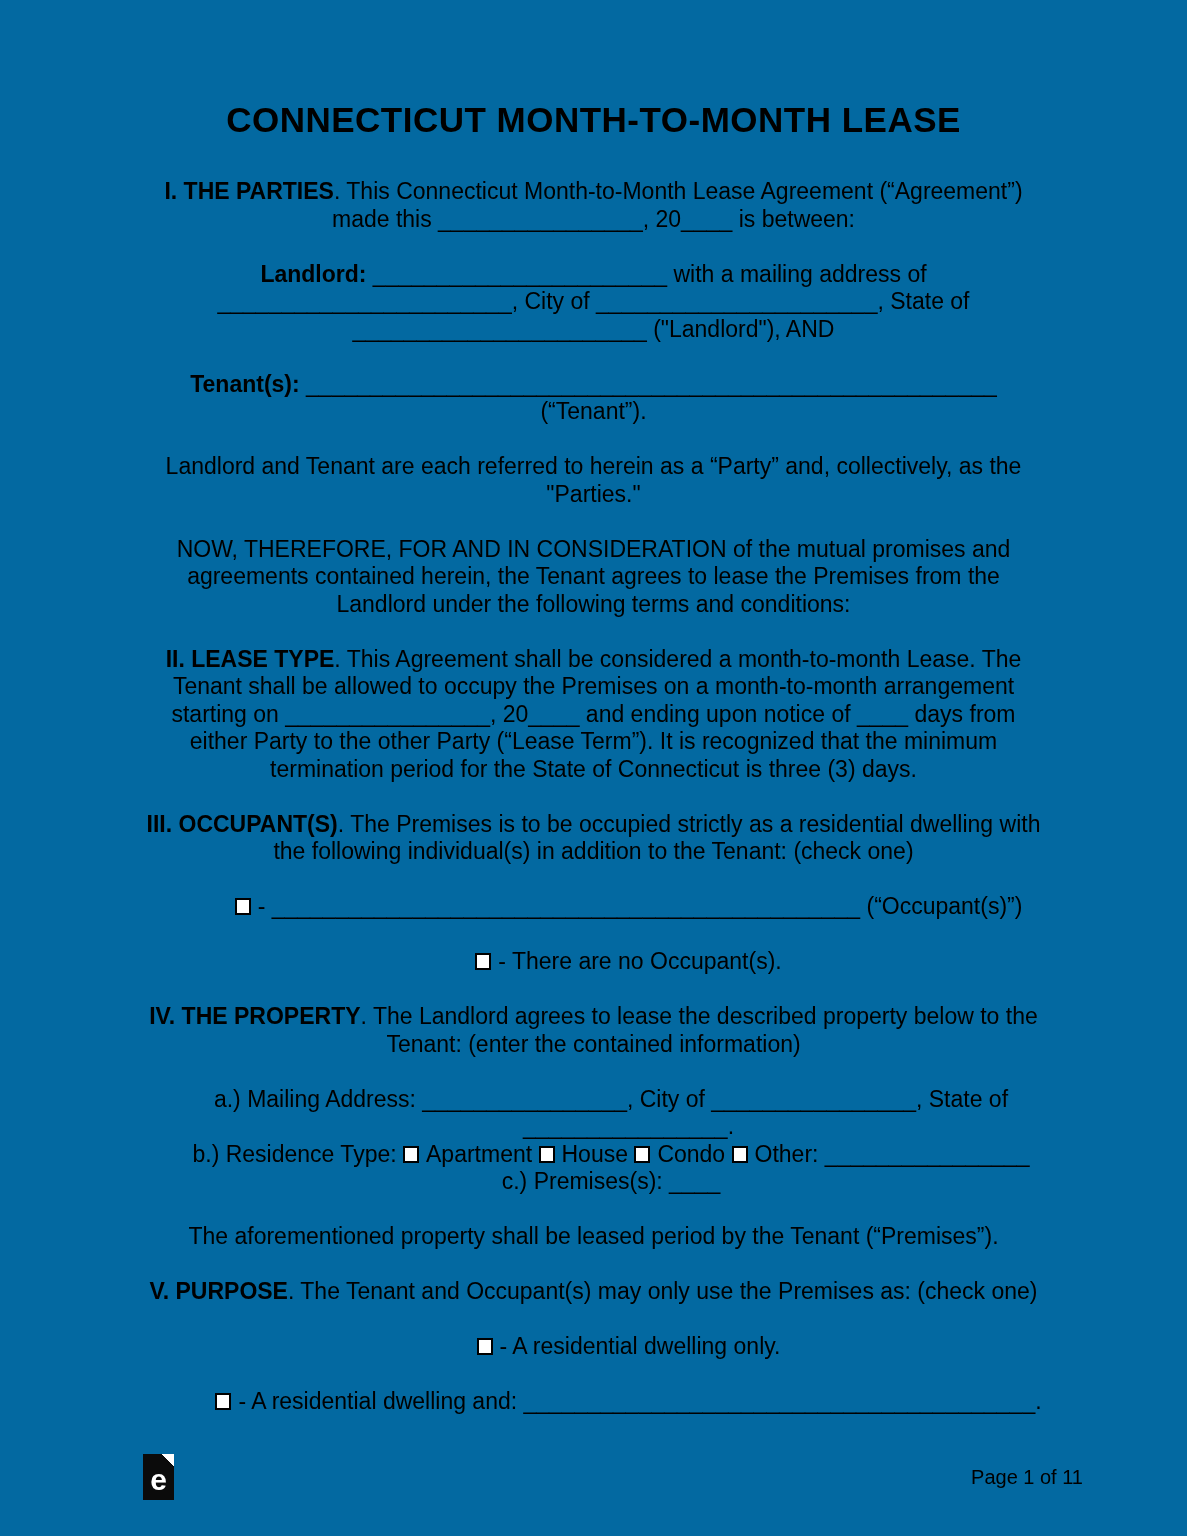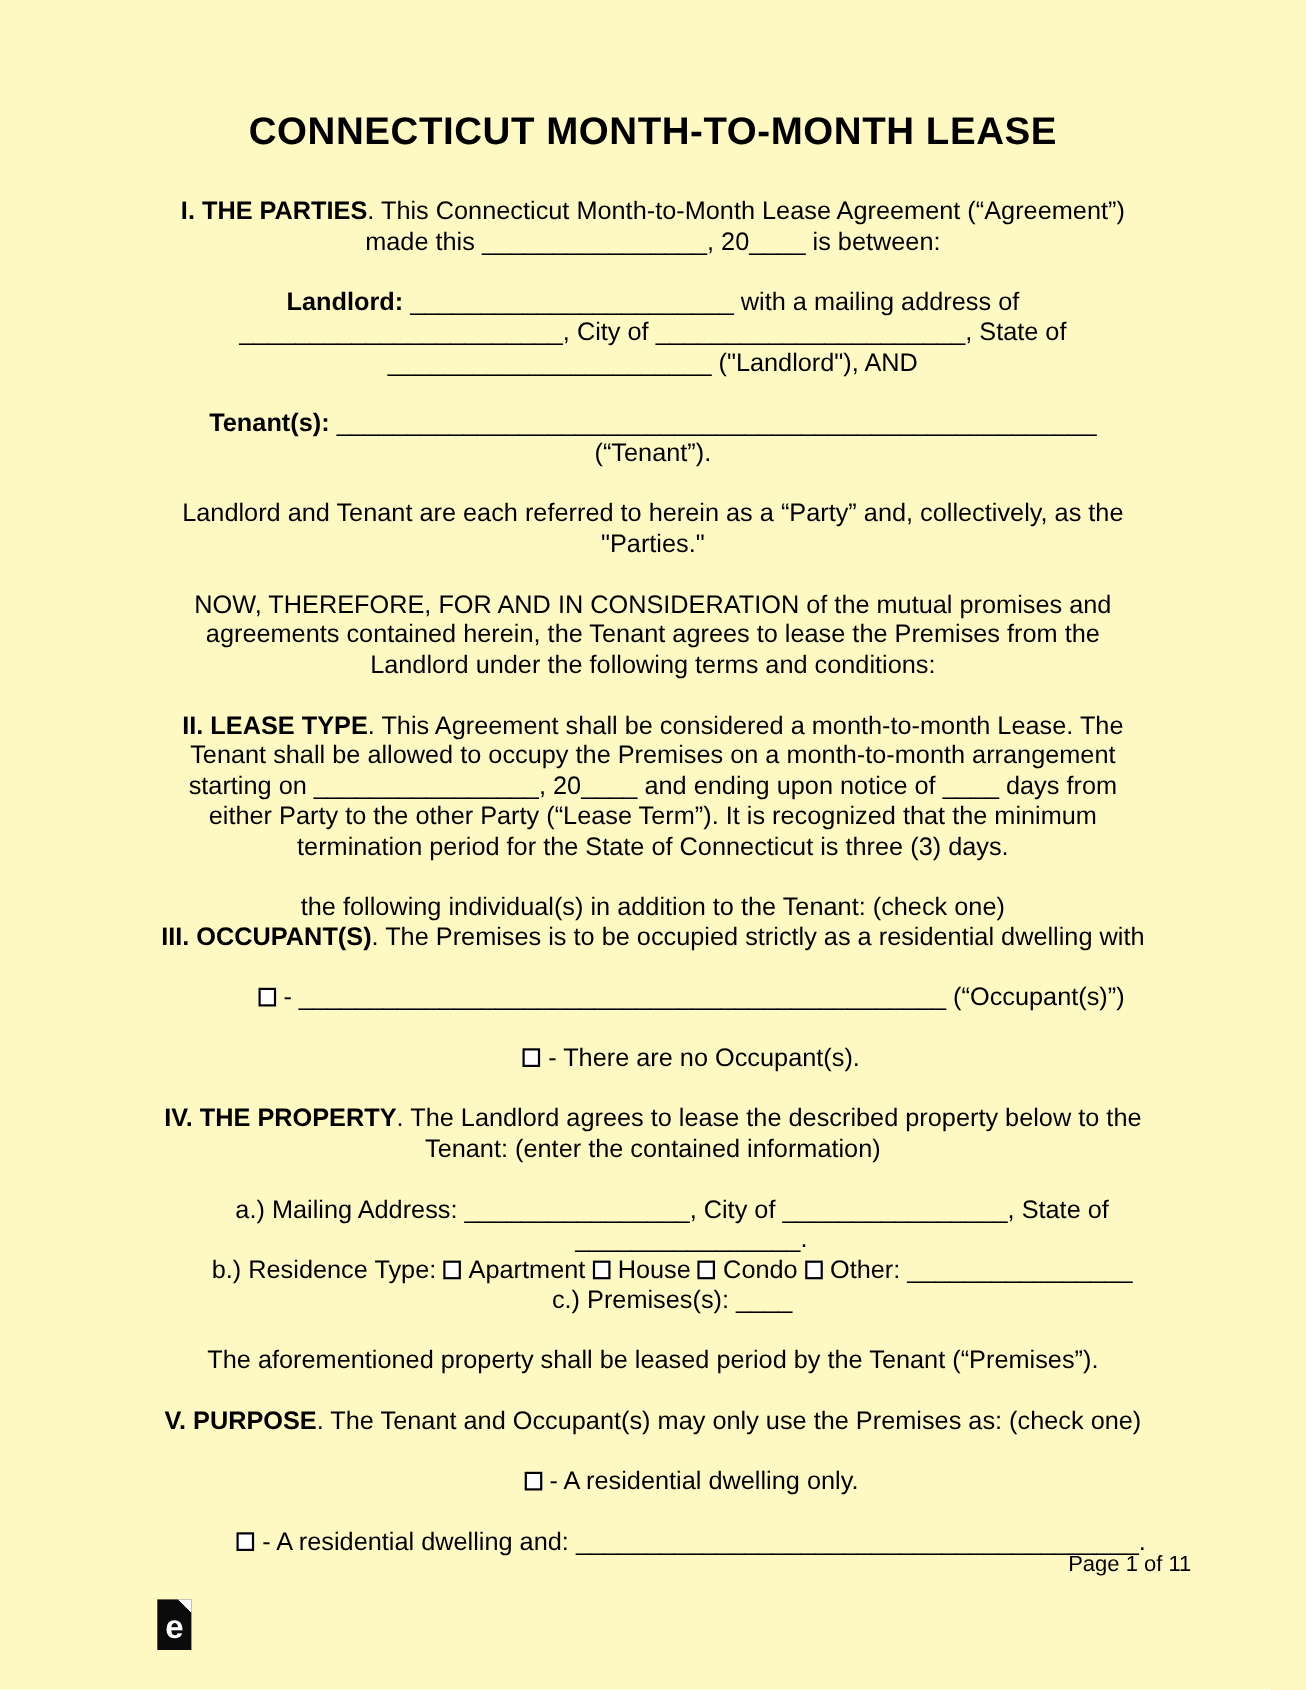--- a/index.html
+++ b/index.html
@@ -1,26 +1,26 @@
 <!DOCTYPE html>
 <html><head>
 <meta charset="utf-8">
 <style>
   html,body{margin:0;padding:0;background:#fff;}
-  .page{position:relative;width:1187px;height:1536px;background:#fef9c3;color:#000;
+  .page{position:relative;width:1187px;height:1536px;background:#0369a1;color:#000;
         font-family:"Liberation Sans","DejaVu Sans",sans-serif;font-size:23px;
         box-sizing:border-box;padding:100px 141px 0 141px;overflow:hidden;}
   .title{font-size:35px;font-weight:bold;text-align:center;line-height:40px;margin:0 0 38px 0;letter-spacing:0.5px;}
   .para{margin:0 0 27.5px 0;}
   .ln{line-height:27.5px;min-height:27.5px;white-space:pre-wrap;text-align:center;}
   .ln b{font-weight:bold;}
   .ind{margin-left:70px;}
   .ind35{margin-left:35px;}
   .cbx{display:inline-block;width:12px;height:13px;border:2px solid #000;margin-right:7px;vertical-align:-1px;background:#fff;}
-  .footer-page{position:absolute;top:1410px;right:104px;font-size:20px;line-height:24px;}
+  .footer-page{position:absolute;top:1465px;right:104px;font-size:20px;line-height:24px;}
   .logo{position:absolute;left:143px;top:1454px;width:31px;height:46px;background:#0b0b0b;}
   .fold{position:absolute;top:0;right:0;width:12px;height:12px;
         background:linear-gradient(to top right,rgba(0,0,0,0) 49.5%,#ffffff 50%);}
   .flap{position:absolute;top:4px;right:5px;width:0;height:0;
         border-bottom:7px solid #0b0b0b;border-right:7px solid transparent;}
   .logo-e{position:absolute;left:0;right:0;bottom:5px;text-align:center;color:#fff;
           font-weight:bold;font-size:30px;line-height:30px;}
 </style>
 </head>
 <body>
@@ -57,22 +57,22 @@
 
   <div class="para">
     <div class="ln"><b>II. LEASE TYPE</b><span>. This Agreement shall be considered a month-to-month Lease. The</span></div>
     <div class="ln">Tenant shall be allowed to occupy the Premises on a month-to-month arrangement</div>
     <div class="ln">starting on ________________, 20____ and ending upon notice of ____ days from</div>
     <div class="ln">either Party to the other Party (“Lease Term”). It is recognized that the minimum</div>
     <div class="ln">termination period for the State of Connecticut is three (3) days.</div>
   </div>
 
   <div class="para">
+    <div class="ln"><b>III. OCCUPANT(S)</b><span>. The Premises is to be occupied strictly as a residential dwelling with</span></div>
     <div class="ln">the following individual(s) in addition to the Tenant: (check one)</div>
-    <div class="ln"><b>III. OCCUPANT(S)</b><span>. The Premises is to be occupied strictly as a residential dwelling with</span></div>
   </div>
 
   <div class="para ln ind"><span class="cbx"></span><span>- ______________________________________________ (“Occupant(s)”)</span></div>
 
   <div class="para ln ind"><span class="cbx"></span><span>- There are no Occupant(s).</span></div>
 
   <div class="para">
     <div class="ln"><b>IV. THE PROPERTY</b><span>. The Landlord agrees to lease the described property below to the</span></div>
     <div class="ln">Tenant: (enter the contained information)</div>
   </div>

